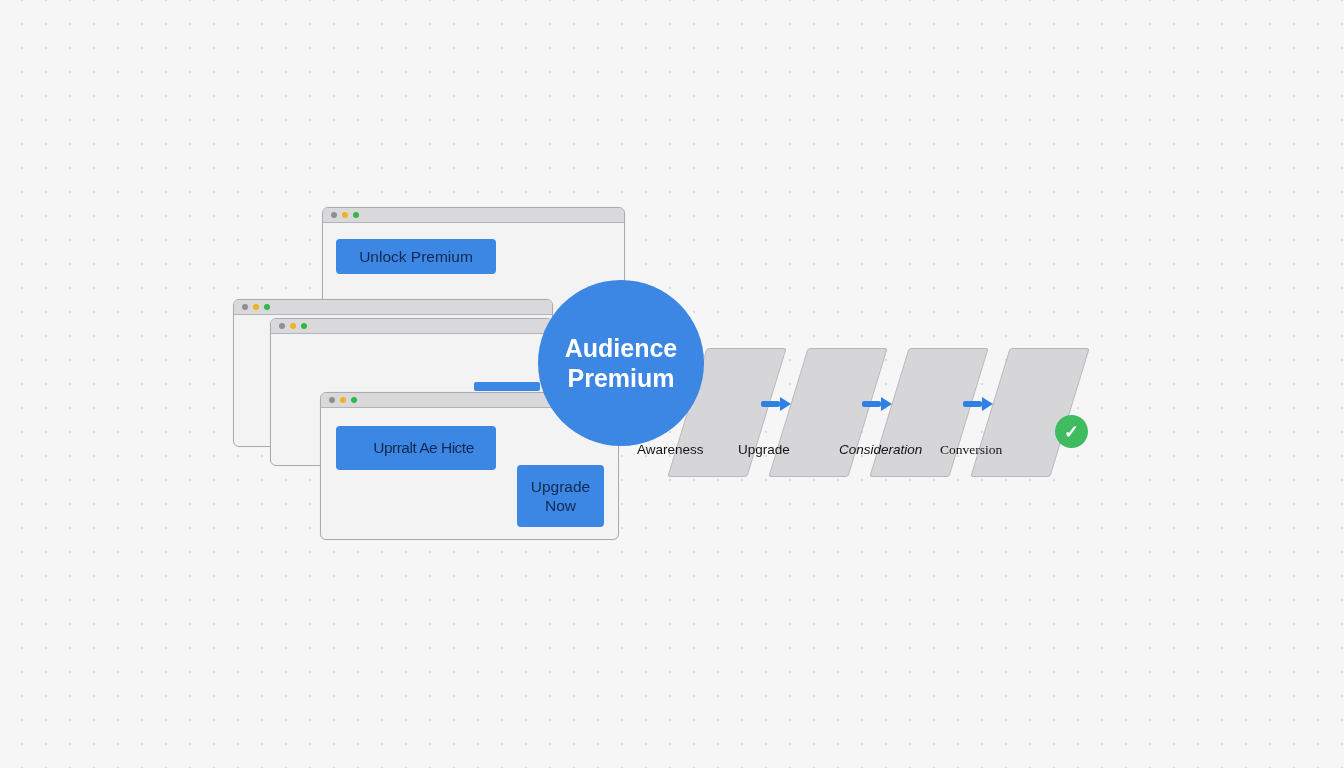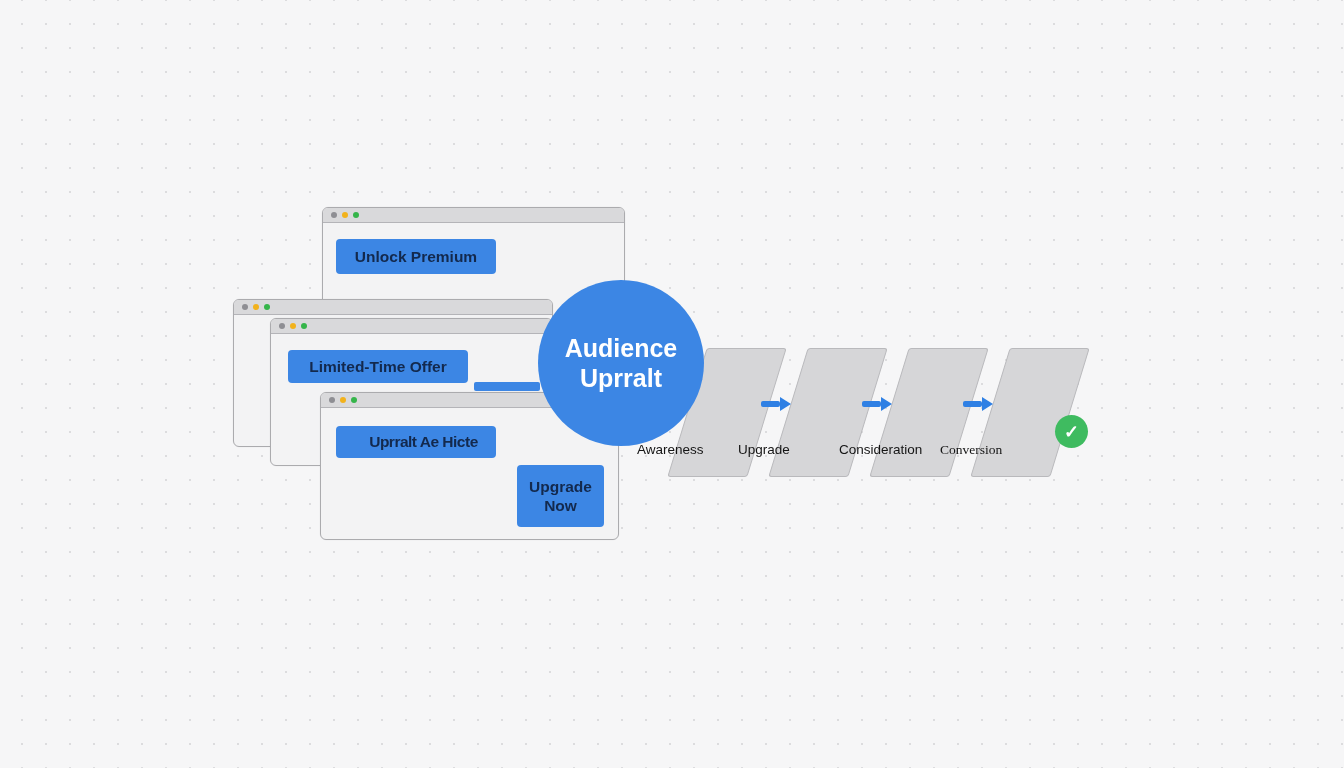--- a/index.html
+++ b/index.html
@@ -22,21 +22,21 @@
     height:15px; background:#d9d9db; border-bottom:1px solid #b4b4b8;
     border-radius:5px 5px 0 0; display:flex; align-items:center; padding-left:8px; gap:5px;
   }
   .dot { width:6px; height:6px; border-radius:50%; }
   .dot-gray { background:#8e8e93; }
   .dot-yellow { background:#f2b21c; }
   .dot-green { background:#35b54a; }
 
   .blue-btn {
     position:absolute; background:#3c86e4; border:none; border-radius:4px;
-    color:#13294d; font-weight:bold; font-size:15.5px;
+    color:#13294d; font-weight:normal; font-size:15.5px;
     display:flex; align-items:center; justify-content:center; text-align:center;
     font-family:"Liberation Sans", sans-serif; cursor:pointer; line-height:1.25;
     overflow:hidden; white-space:nowrap;
   }
   .blue-btn.wrap { white-space:normal; }
 
   
   .connector {
     position:absolute; left:474px; top:382px; width:66px; height:9px;
     background:#3c86e4; border-radius:2px; z-index:4;
@@ -97,48 +97,47 @@
       <span class="dot dot-green"></span>
     </div>
   </div>
 
   <div class="bwindow" style="left:270px; top:318px; width:283px; height:148px; z-index:3;">
     <div class="titlebar">
       <span class="dot dot-gray"></span>
       <span class="dot dot-yellow"></span>
       <span class="dot dot-green"></span>
     </div>
-    <button class="blue-btn" style="left:17px; top:31px; width:180px; height:33px;">Limited-Time Offer</button>
   </div>
 
   <div class="connector"></div>
 
   <div class="bwindow" style="left:320px; top:392px; width:299px; height:148px; z-index:5;">
     <div class="titlebar">
       <span class="dot dot-gray"></span>
       <span class="dot dot-yellow"></span>
       <span class="dot dot-green"></span>
     </div>
-    <button class="blue-btn" style="left:15px; top:33px; width:160px; height:32px; letter-spacing:-0.5px;padding-left:15px;">Uprralt Ae Hicte</button>
+    <button class="blue-btn" style="left:15px; top:33px; width:160px; height:44px; letter-spacing:-0.5px;padding-left:15px;">Uprralt Ae Hicte</button>
     <button class="blue-btn wrap" style="left:196px; top:72px; width:87px; height:62px;">Upgrade Now</button>
   </div>
 
   <div class="audience-circle">
     <span>Audience</span>
-    <span>Uprralt</span>
+    <span>Premium</span>
   </div>
 
   <div class="stage" style="left:687px;"></div>
   <div class="stage" style="left:788px;"></div>
   <div class="stage" style="left:889px;"></div>
   <div class="stage" style="left:990px;"></div>
 
   <div class="stage-label" style="left:707px;">Awareness</div>
   <div class="stage-label" style="left:808px;">Upgrade</div>
-  <div class="stage-label" style="left:909px;">Consideration</div>
+  <div class="stage-label" style="left:909px;font-style:italic;">Consideration</div>
   <div class="stage-label" style="left:1010px;font-family:Liberation Serif, serif;">Conversion</div>
 
   <div class="arrow" style="left:761px;">
     <span class="shaft"></span>
       <span class="head"></span>
   </div>
   <div class="arrow" style="left:862px;">
     <span class="shaft"></span>
       <span class="head"></span>
   </div>

